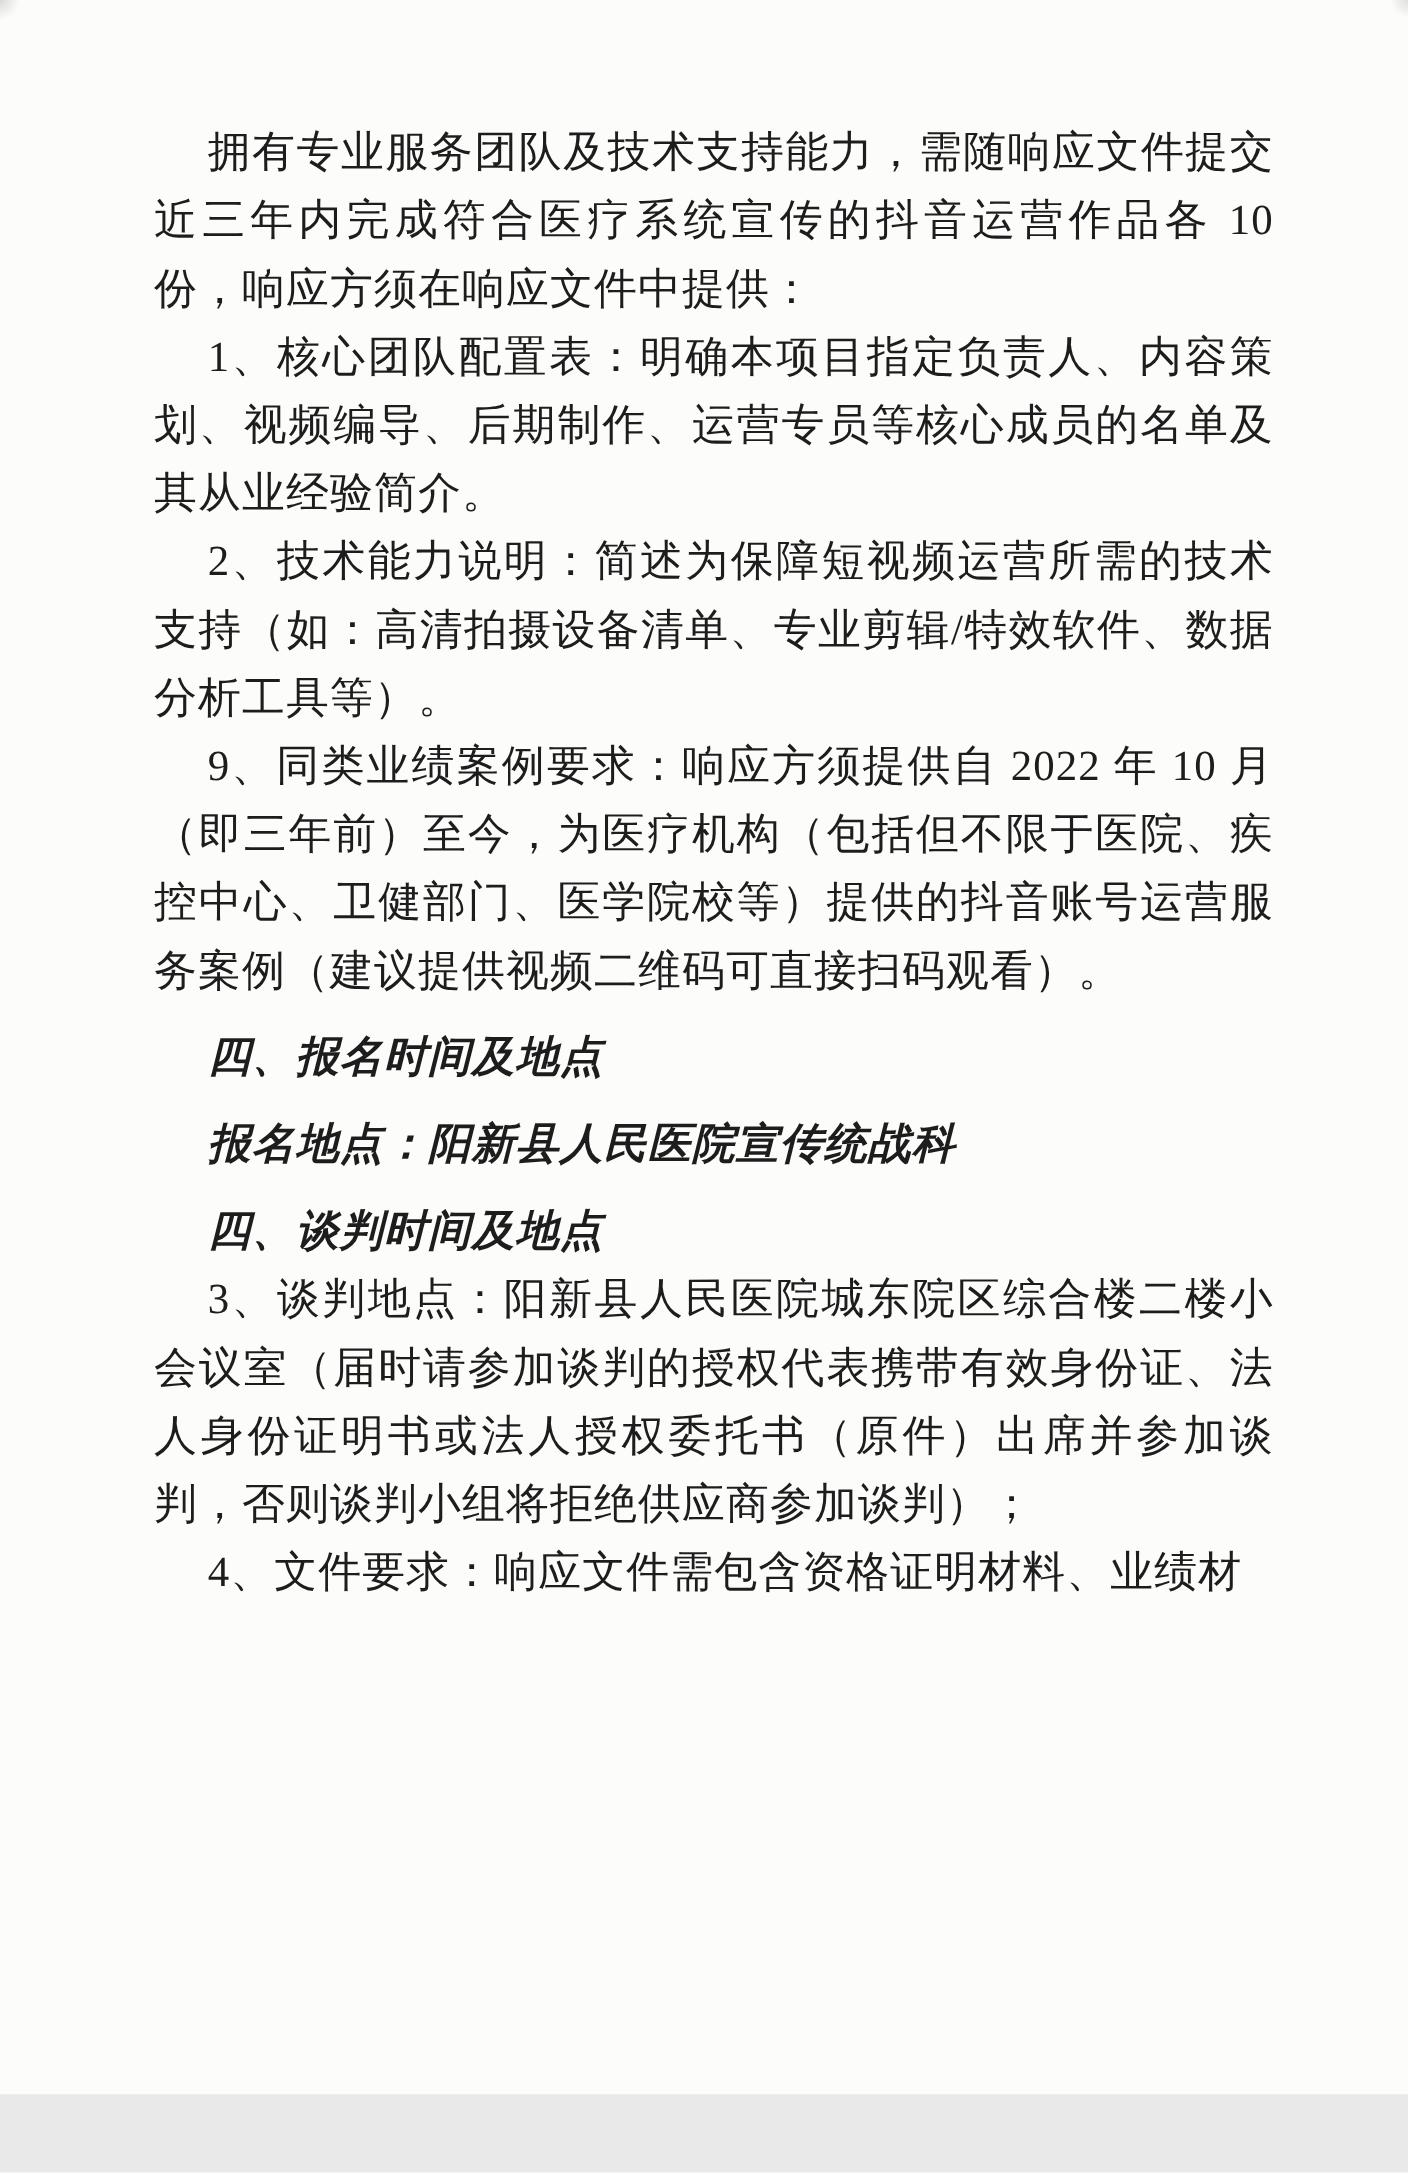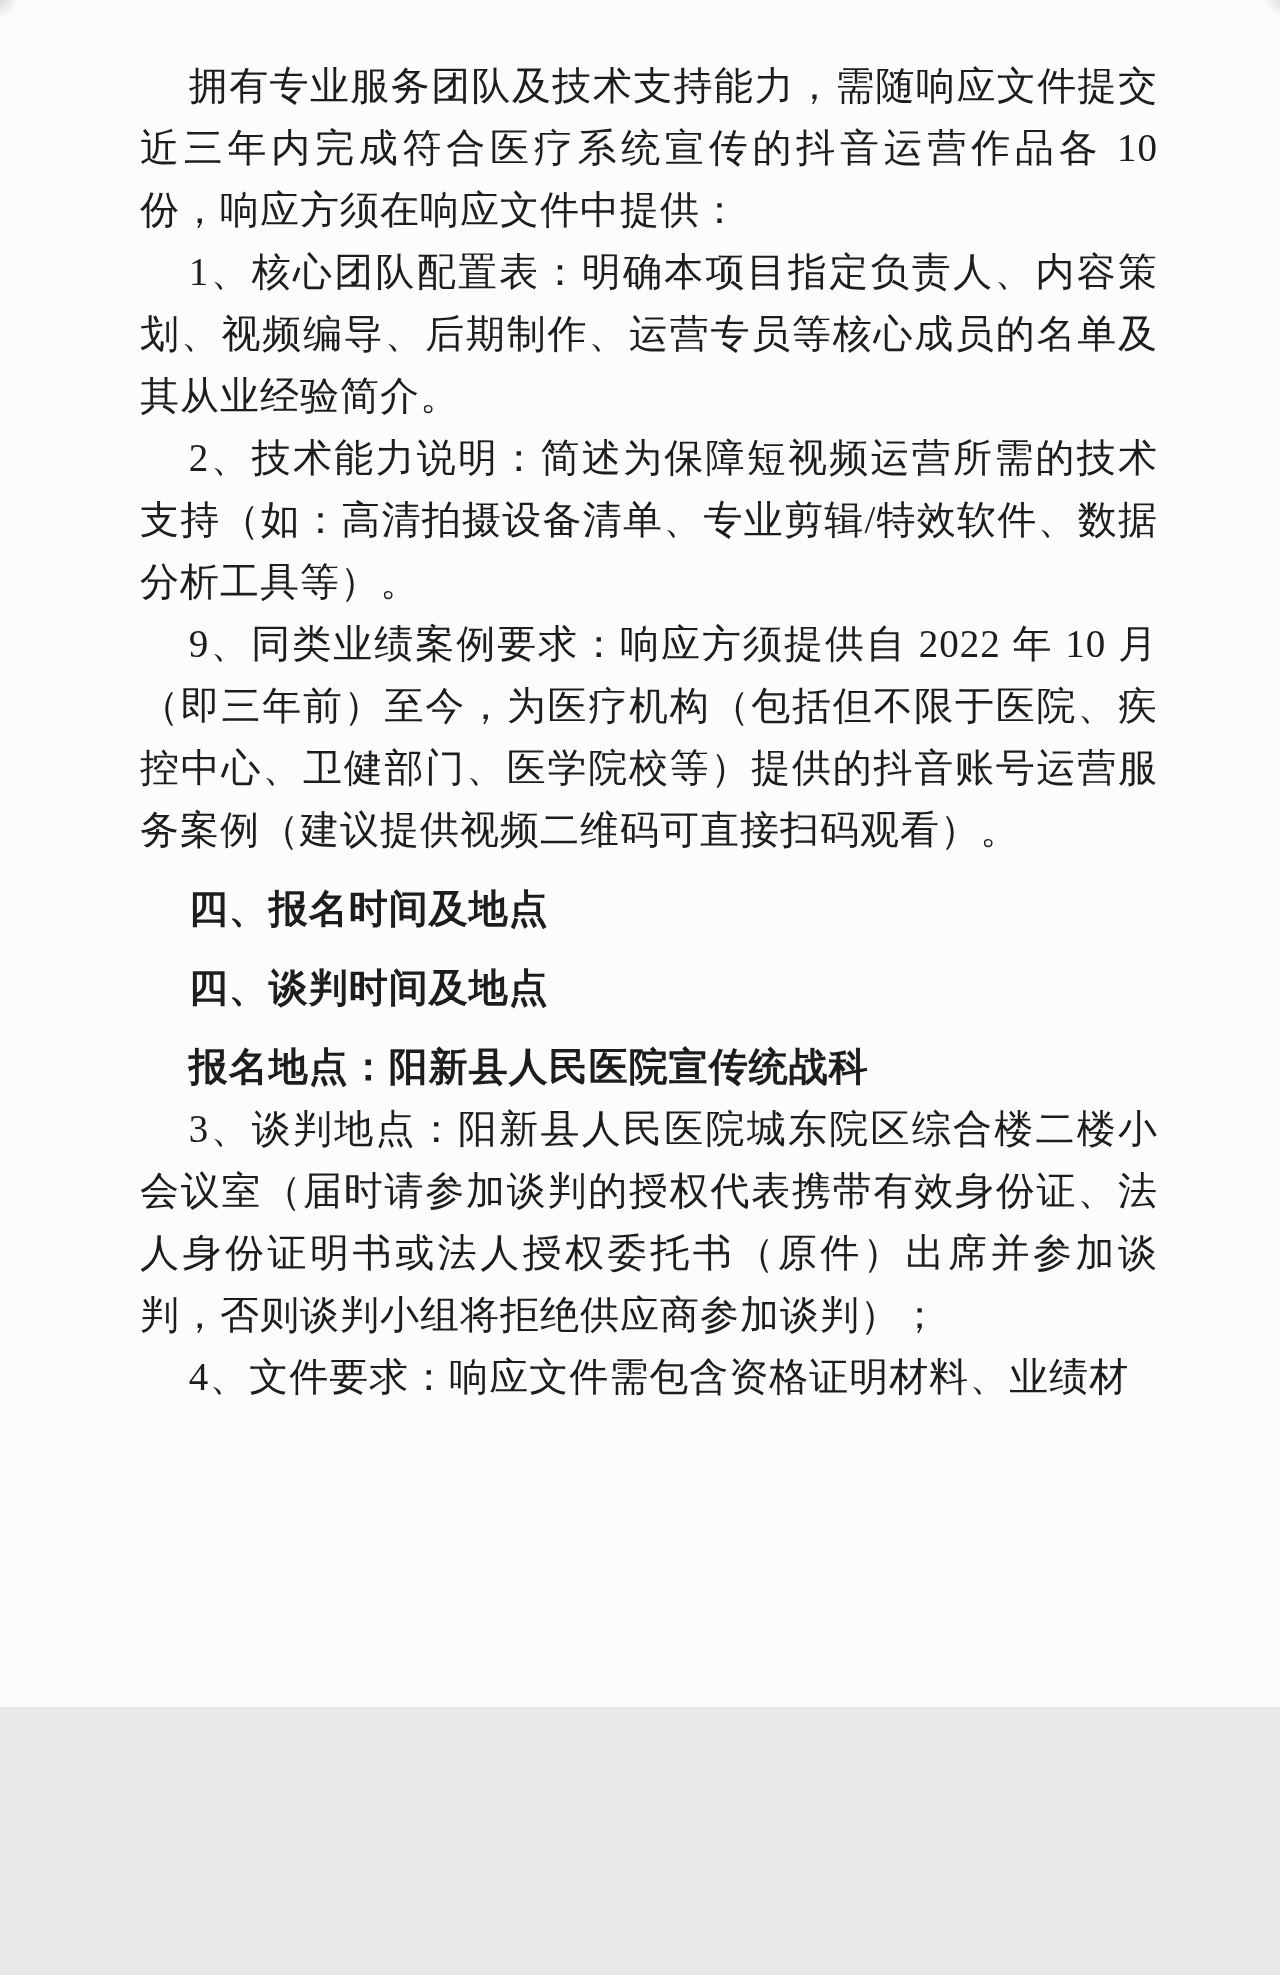--- a/index.html
+++ b/index.html
@@ -3,53 +3,54 @@
 <meta charset="utf-8">
 <style>
   html, body {
     margin: 0;
     padding: 0;
     background: #e9e9e9;
   }
   .page {
     position: relative;
     width: 1280px;
-    height: 1707px;
+    height: 1904px;
     margin: 0 auto;
     background:
       radial-gradient(circle at 0% 0%, rgba(60,60,60,0.18) 0px, rgba(60,60,60,0) 18px),
       radial-gradient(circle at 100% 0%, rgba(60,60,60,0.15) 0px, rgba(60,60,60,0) 16px),
       #fcfcfb;
     overflow: hidden;
     box-sizing: border-box;
-    padding: 55px 122px 0 140px;
+    padding: 108px 122px 0 140px;
     font-family: "Liberation Serif", "DejaVu Serif", serif;
     font-size: 39px;
     line-height: 62px;
     letter-spacing: 1px;
     color: #1d1d1d;
     text-align: justify;
   }
   .para {
     margin: 0;
     text-indent: 1.25em;
   }
   .heading {
     font-weight: bold;
   }
   .gap {
     margin-top: 17px;
+    font-style: italic;
   }
 </style>
 </head>
 <body>
 
 <div class="page">
     <p class="para">拥有专业服务团队及技术支持能力，需随响应文件提交近三年内完成符合医疗系统宣传的抖音运营作品各 10 份，响应方须在响应文件中提供：</p>
     <p class="para">1、核心团队配置表：明确本项目指定负责人、内容策划、视频编导、后期制作、运营专员等核心成员的名单及其从业经验简介。</p>
     <p class="para">2、技术能力说明：简述为保障短视频运营所需的技术支持（如：高清拍摄设备清单、专业剪辑/特效软件、数据分析工具等）。</p>
     <p class="para">9、同类业绩案例要求：响应方须提供自 2022 年 10 月（即三年前）至今，为医疗机构（包括但不限于医院、疾控中心、卫健部门、医学院校等）提供的抖音账号运营服务案例（建议提供视频二维码可直接扫码观看）。</p>
     <p class="para heading gap">四、报名时间及地点</p>
+    <p class="para heading gap">报名地点：阳新县人民医院宣传统战科</p>
     <p class="para heading gap">四、谈判时间及地点</p>
-    <p class="para heading gap">报名地点：阳新县人民医院宣传统战科</p>
     <p class="para">3、谈判地点：阳新县人民医院城东院区综合楼二楼小会议室（届时请参加谈判的授权代表携带有效身份证、法人身份证明书或法人授权委托书（原件）出席并参加谈判，否则谈判小组将拒绝供应商参加谈判）；</p>
     <p class="para">4、文件要求：响应文件需包含资格证明材料、业绩材</p>
   </div>
 
 </body></html>

